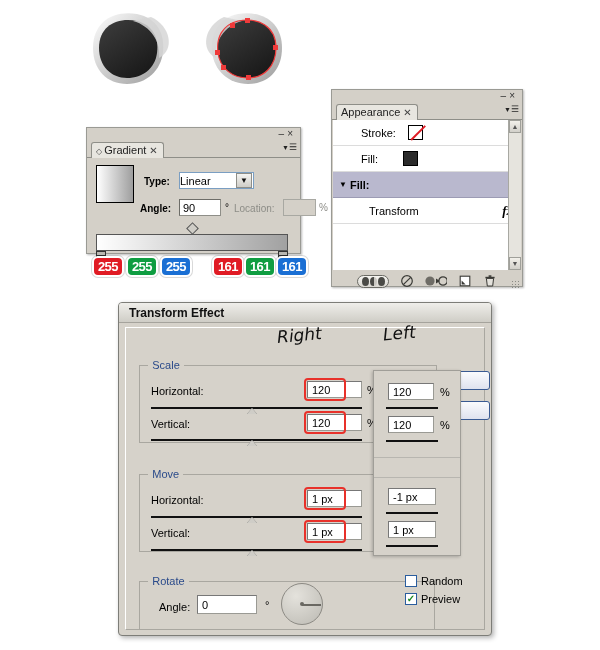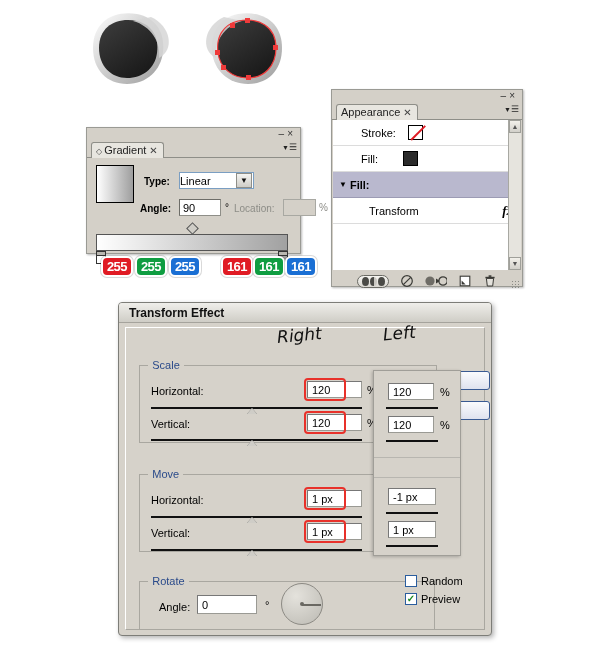--- a/index.html
+++ b/index.html
@@ -93,21 +93,21 @@
   .grad-stop .top { height:4px; background:#b9b7b1; border-bottom:1px solid #333;}
   .grad-stop .sw { height:7px; }
   .resize-grip {
     position:absolute; right:2px; bottom:1px; width:9px; height:9px;
     background-image:
       radial-gradient(#8a8a84 40%, transparent 41%);
     background-size:3px 3px;
   }
 
   
-  #rgbRow { left:101px; top:256px; width:215px; height:24px; }
+  #rgbRow { left:92px; top:256px; width:215px; height:24px; }
   .badge {
     position:absolute; top:0; width:32px; height:21px;
     border-radius:6px;
     color:#fff; font-weight:bold; font-size:13px;
     display:flex; align-items:center; justify-content:center;
     border:2px solid #fff;
     box-shadow:0 0 0 1px rgba(0,0,0,.15);
     letter-spacing:-0.5px;
   }
 

